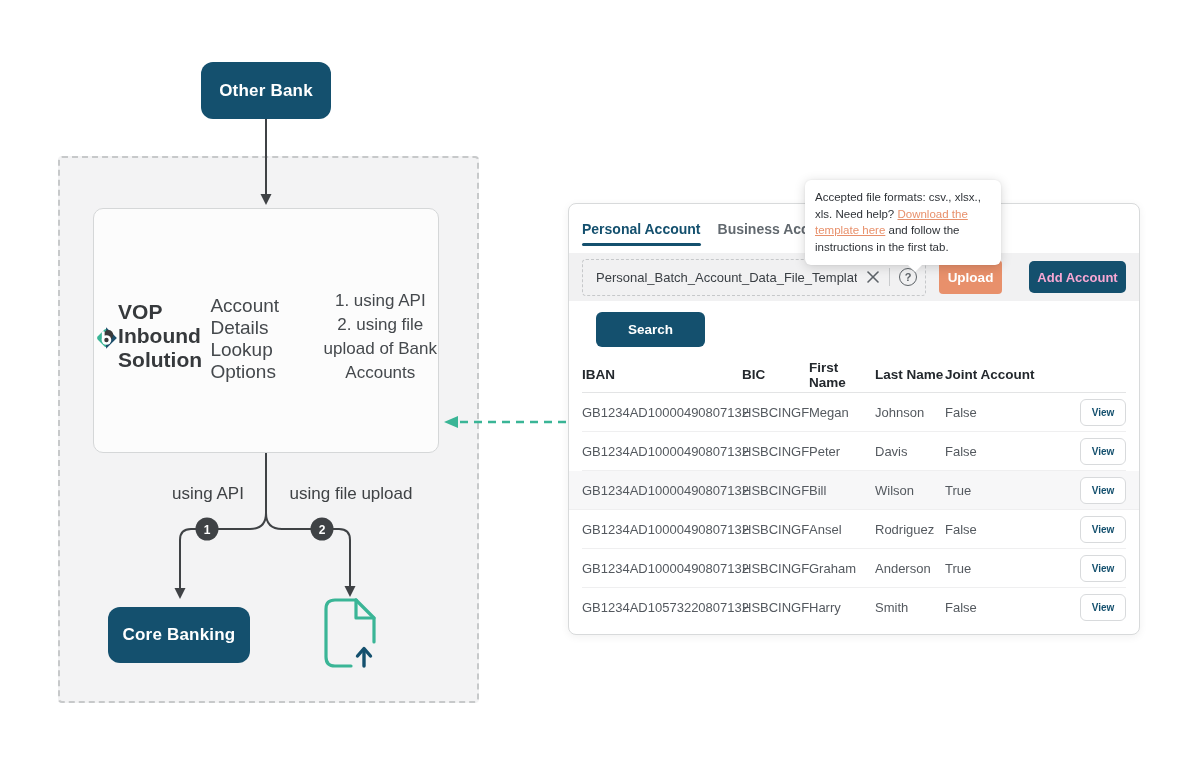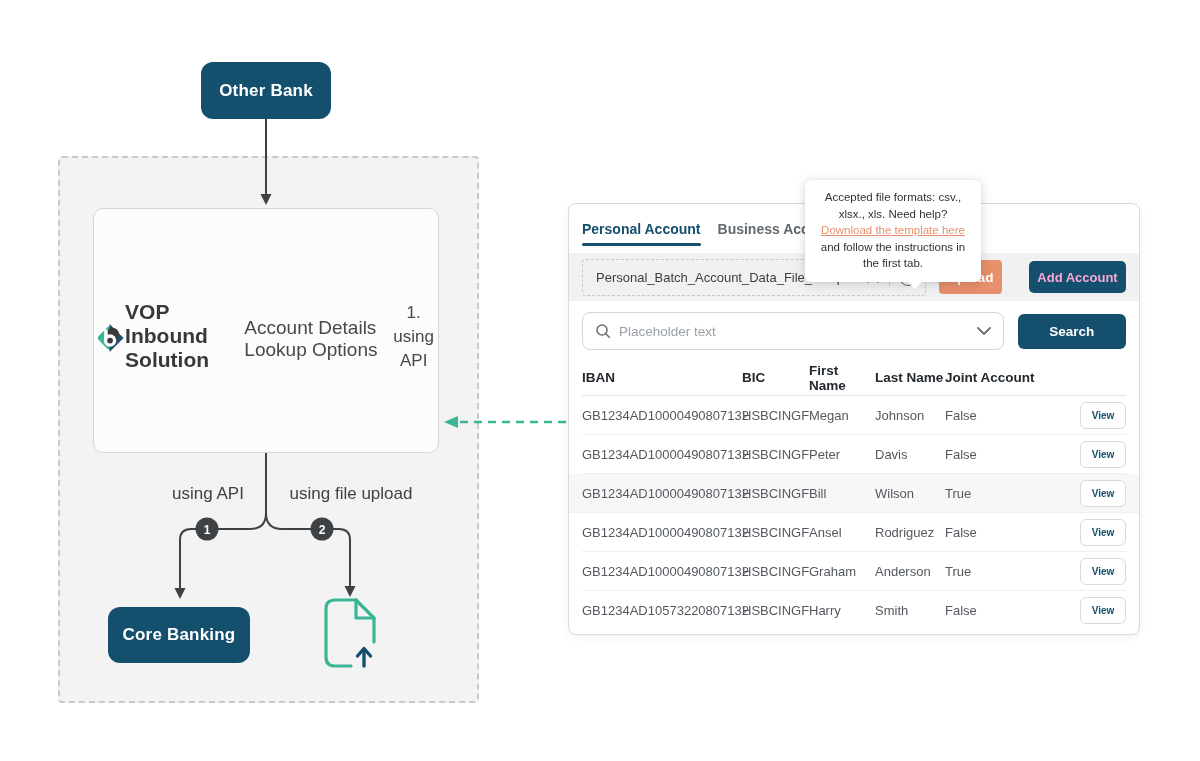--- a/index.html
+++ b/index.html
@@ -96,24 +96,24 @@
   .trow.hl { background:#f7f7f8; margin:0 -13px; padding:0 13px; }
   .tcell { font-size:13px; color:#54595f; white-space:nowrap; }
   .c-view { justify-self:end; }
   .view-btn {
     width:46px; height:27px; background:#fff; border:1px solid #d8dadc; border-radius:6px;
     color:var(--navy); font-size:10px; font-weight:700; cursor:pointer;
     font-family:"Liberation Sans",sans-serif;
   }
   
   .tooltip {
-    position:absolute; left:805px; top:180px; width:176px; z-index:10;
+    position:absolute; left:805px; top:180px; width:196px; z-index:10;
     background:#fff; border-radius:6px; padding:9px 10px 10px;
     box-shadow:0 2px 12px rgba(0,0,0,.16), 0 0 2px rgba(0,0,0,.08);
-    font-size:11.5px; line-height:16.5px; color:#2e3237; text-align:center;
+    font-size:11.5px; line-height:16.5px; color:#2e3237; 
   }
   .tooltip::after {
     content:""; position:absolute; left:102px; bottom:-7px; width:0; height:0;
     border-left:8px solid transparent; border-right:8px solid transparent; border-top:8px solid #fff;
   }
   .tooltip-link { color:var(--orange); text-decoration:underline; cursor:pointer; }
 </style>
 </head>
 <body>
 
@@ -158,20 +158,21 @@
       <path d="M30,3 L57,30 L30,57 Z" fill="#1d4e6a"></path>
       <circle cx="36" cy="22" r="12" fill="#3a3a3a"></circle>
       <rect x="19.5" y="13" width="7" height="24" rx="3.5" fill="#ffffff"></rect>
       <circle cx="31" cy="35" r="12" fill="#ffffff"></circle>
       <circle cx="31" cy="35" r="5.5" fill="#3a3a3a"></circle>
     </svg>
     <div class="solution-title">VOP Inbound Solution</div>
     <div class="solution-subtitle">Account Details Lookup Options</div>
     <div class="solution-options">
       <div>1. using API</div>
+      <div>2. using file upload of Bank Accounts</div>
     </div>
   </div>
 
   <div class="branch-label api">using API</div>
   <div class="branch-label file">using file upload</div>
 
   <div class="node-btn core-banking">
     <span>Core Banking</span>
   </div>
 
@@ -205,30 +206,20 @@
           </svg>
         </span>
         <span class="vdivider"></span>
         <span class="help-icon">?</span>
       </div>
       <button class="upload-btn">Upload</button>
       <button class="add-account-btn">Add Account</button>
     </div>
 
     <div class="search-row">
-      <div class="search-box">
-        <svg width="16" height="16" viewBox="0 0 16 16">
-          <circle cx="7" cy="7" r="5" fill="none" stroke="#6b7278" stroke-width="1.6"></circle>
-          <line x1="10.8" y1="10.8" x2="14.3" y2="14.3" stroke="#6b7278" stroke-width="1.6" stroke-linecap="round"></line>
-        </svg>
-        <input class="search-input" type="text" placeholder="Placeholder text" style="">
-        <svg width="14" height="8" viewBox="0 0 14 8">
-          <path d="M1,1 L7,7 L13,1" fill="none" stroke="#6b7278" stroke-width="1.8" stroke-linecap="round" stroke-linejoin="round"></path>
-        </svg>
-      </div>
       <button class="search-btn">Search</button>
     </div>
 
     <div class="table">
       <div class="thead">
           <div class="th">IBAN</div>
           <div class="th">BIC</div>
           <div class="th">First Name</div>
           <div class="th">Last Name</div>
           <div class="th">Joint Account</div>

